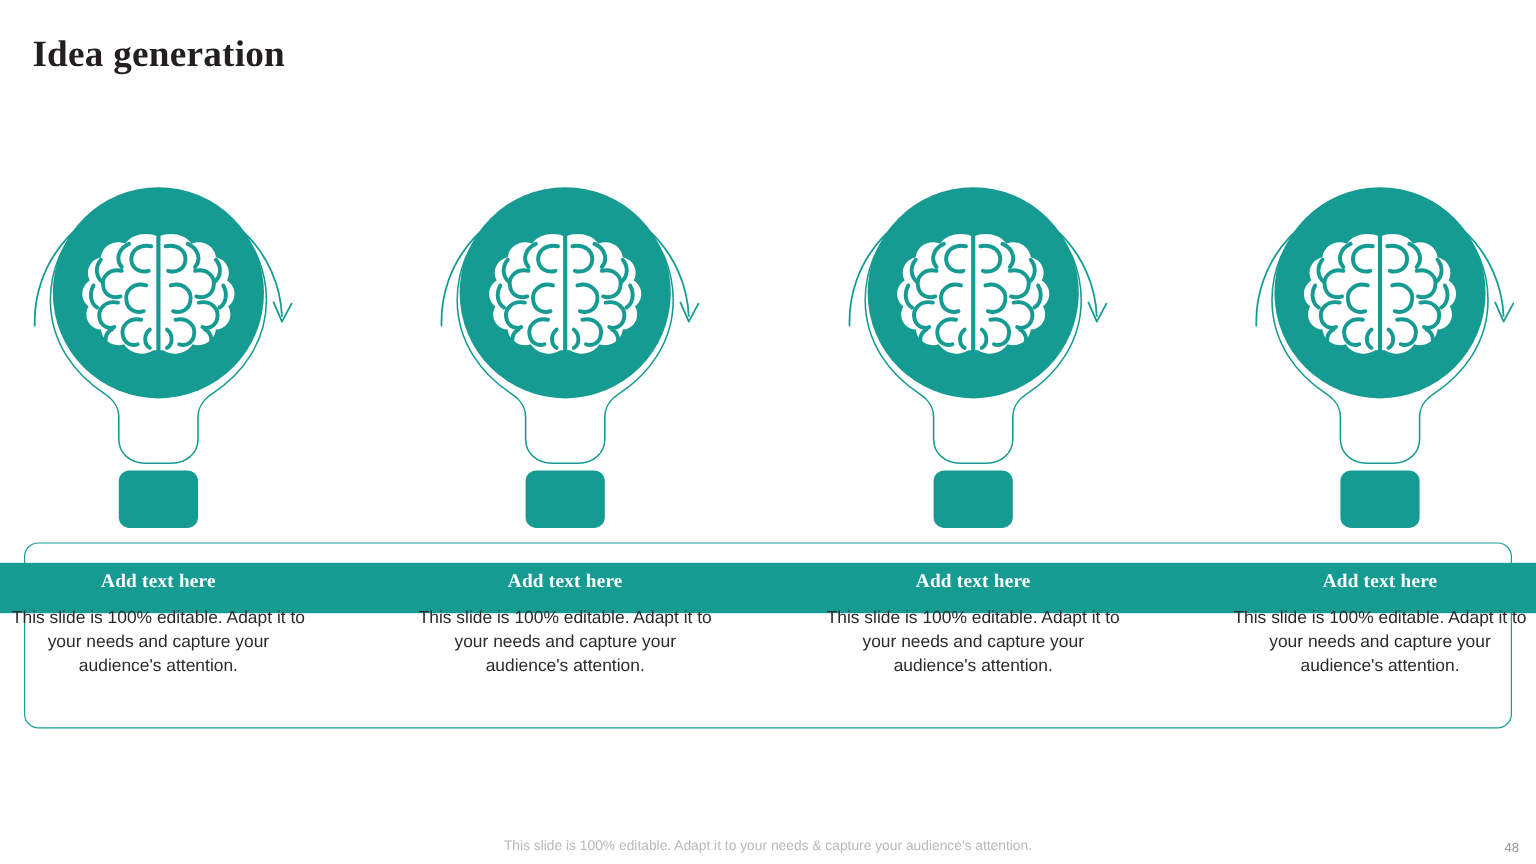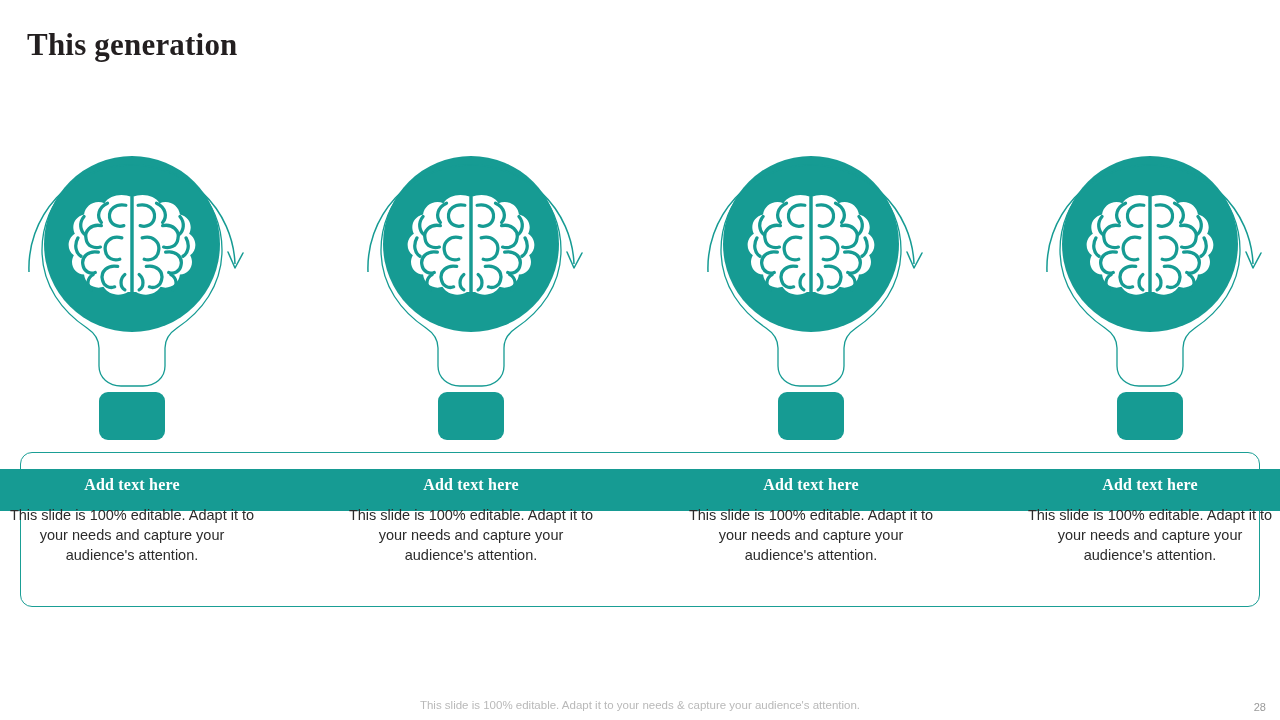--- a/index.html
+++ b/index.html
@@ -131,21 +131,21 @@
     font-size: 11px;
     line-height: 13px;
     color: #9a9a9a;
   }
 </style>
 </head>
 <body>
 
 <div class="slide">
 
-  <div class="page-title">This generation</div>
+  <div class="page-title">Idea generation</div>
 
   <div class="icon-row">
       <div class="bulb" style="left: 132px;">
         <svg viewBox="0 0 230 290" xmlns="http://www.w3.org/2000/svg">
           <g>
             <path d="M115 8 C 65 8 25 48 25 98 C 25 134 46 160 70 176 C 79 182 82 188 82 196 L 82 214 C 82 226 92 234 104 234 L 126 234 C 138 234 148 226 148 214 L 148 196 C 148 188 151 182 160 176 C 184 160 205 134 205 98 C 205 48 165 8 115 8 Z" fill="#ffffff" stroke="#169b93" stroke-width="1.3"></path>
           </g>
           <circle cx="115" cy="92" r="88" fill="#169b93"></circle>
           <g>
             <rect x="82" y="240" width="66" height="48" rx="9" ry="9" fill="#169b93"></rect>
@@ -314,15 +314,15 @@
 
   <div class="body-row">
       <div class="col-body" style="left: 132px;">This slide is 100% editable. Adapt it to your needs and capture your audience's attention.</div>
       <div class="col-body" style="left: 471px;">This slide is 100% editable. Adapt it to your needs and capture your audience's attention.</div>
       <div class="col-body" style="left: 811px;">This slide is 100% editable. Adapt it to your needs and capture your audience's attention.</div>
       <div class="col-body" style="left: 1150px;">This slide is 100% editable. Adapt it to your needs and capture your audience's attention.</div>
     </div>
 
   <div class="footer-note">This slide is 100% editable. Adapt it to your needs &amp; capture your audience's attention.</div>
 
-  <div class="page-number">28</div>
+  <div class="page-number">48</div>
 
 </div>
 
 </body></html>

